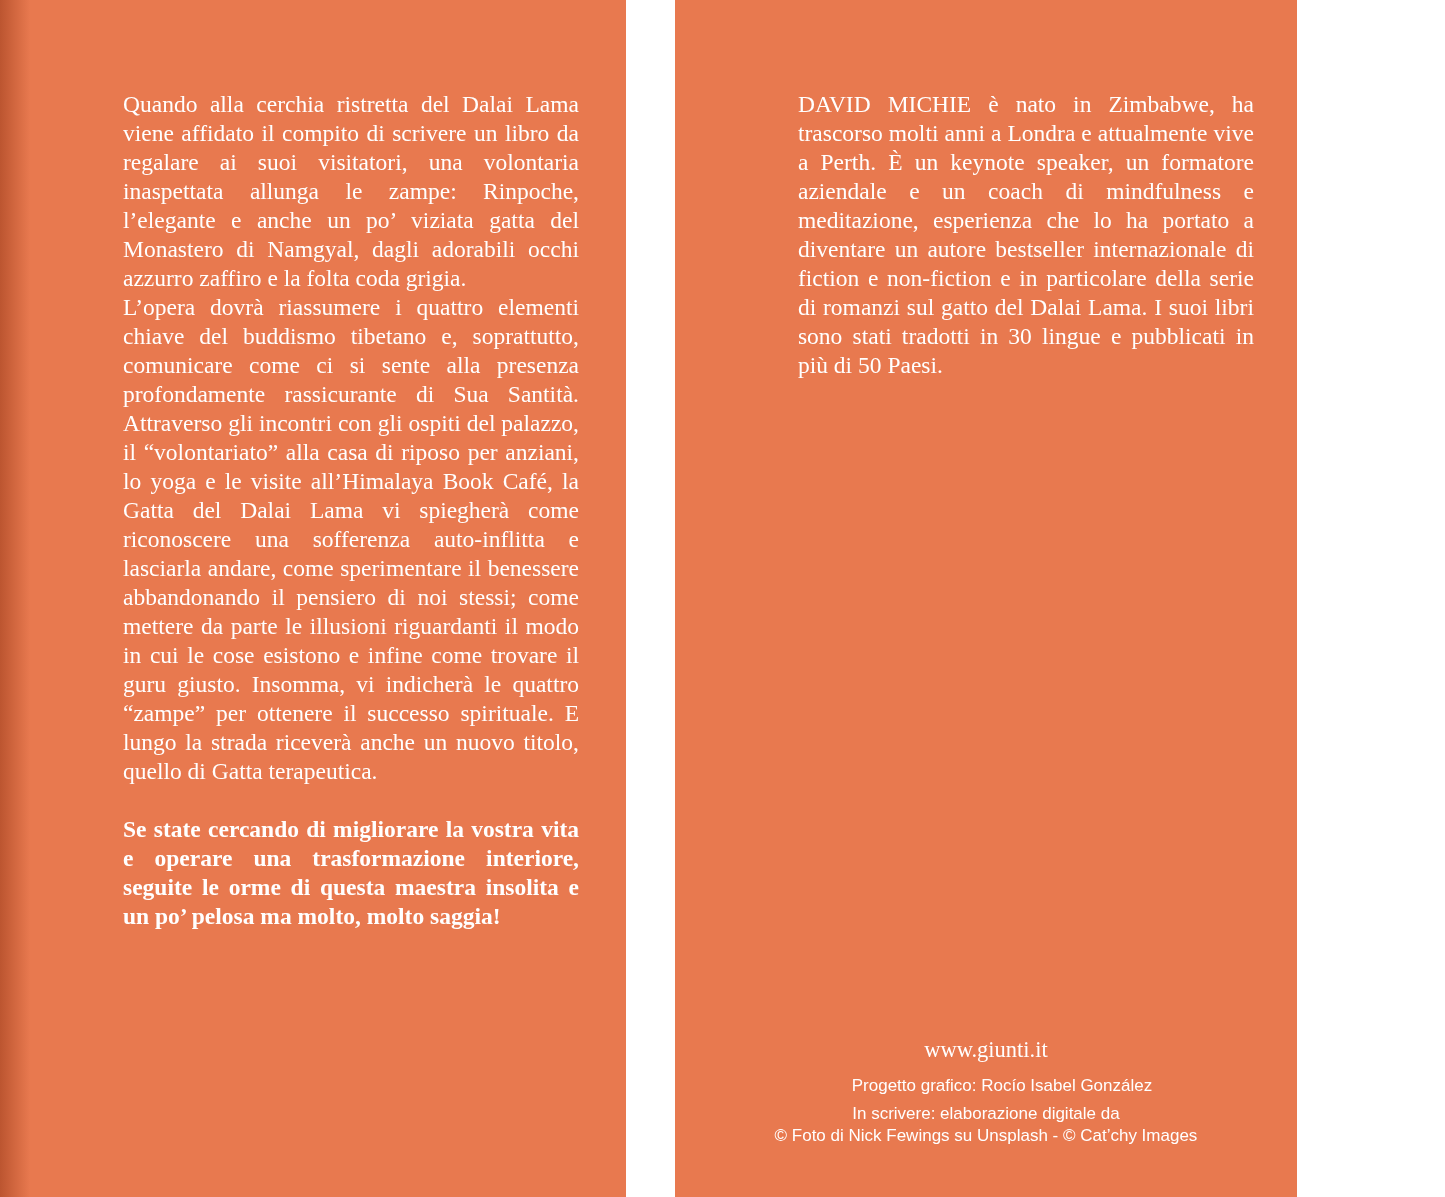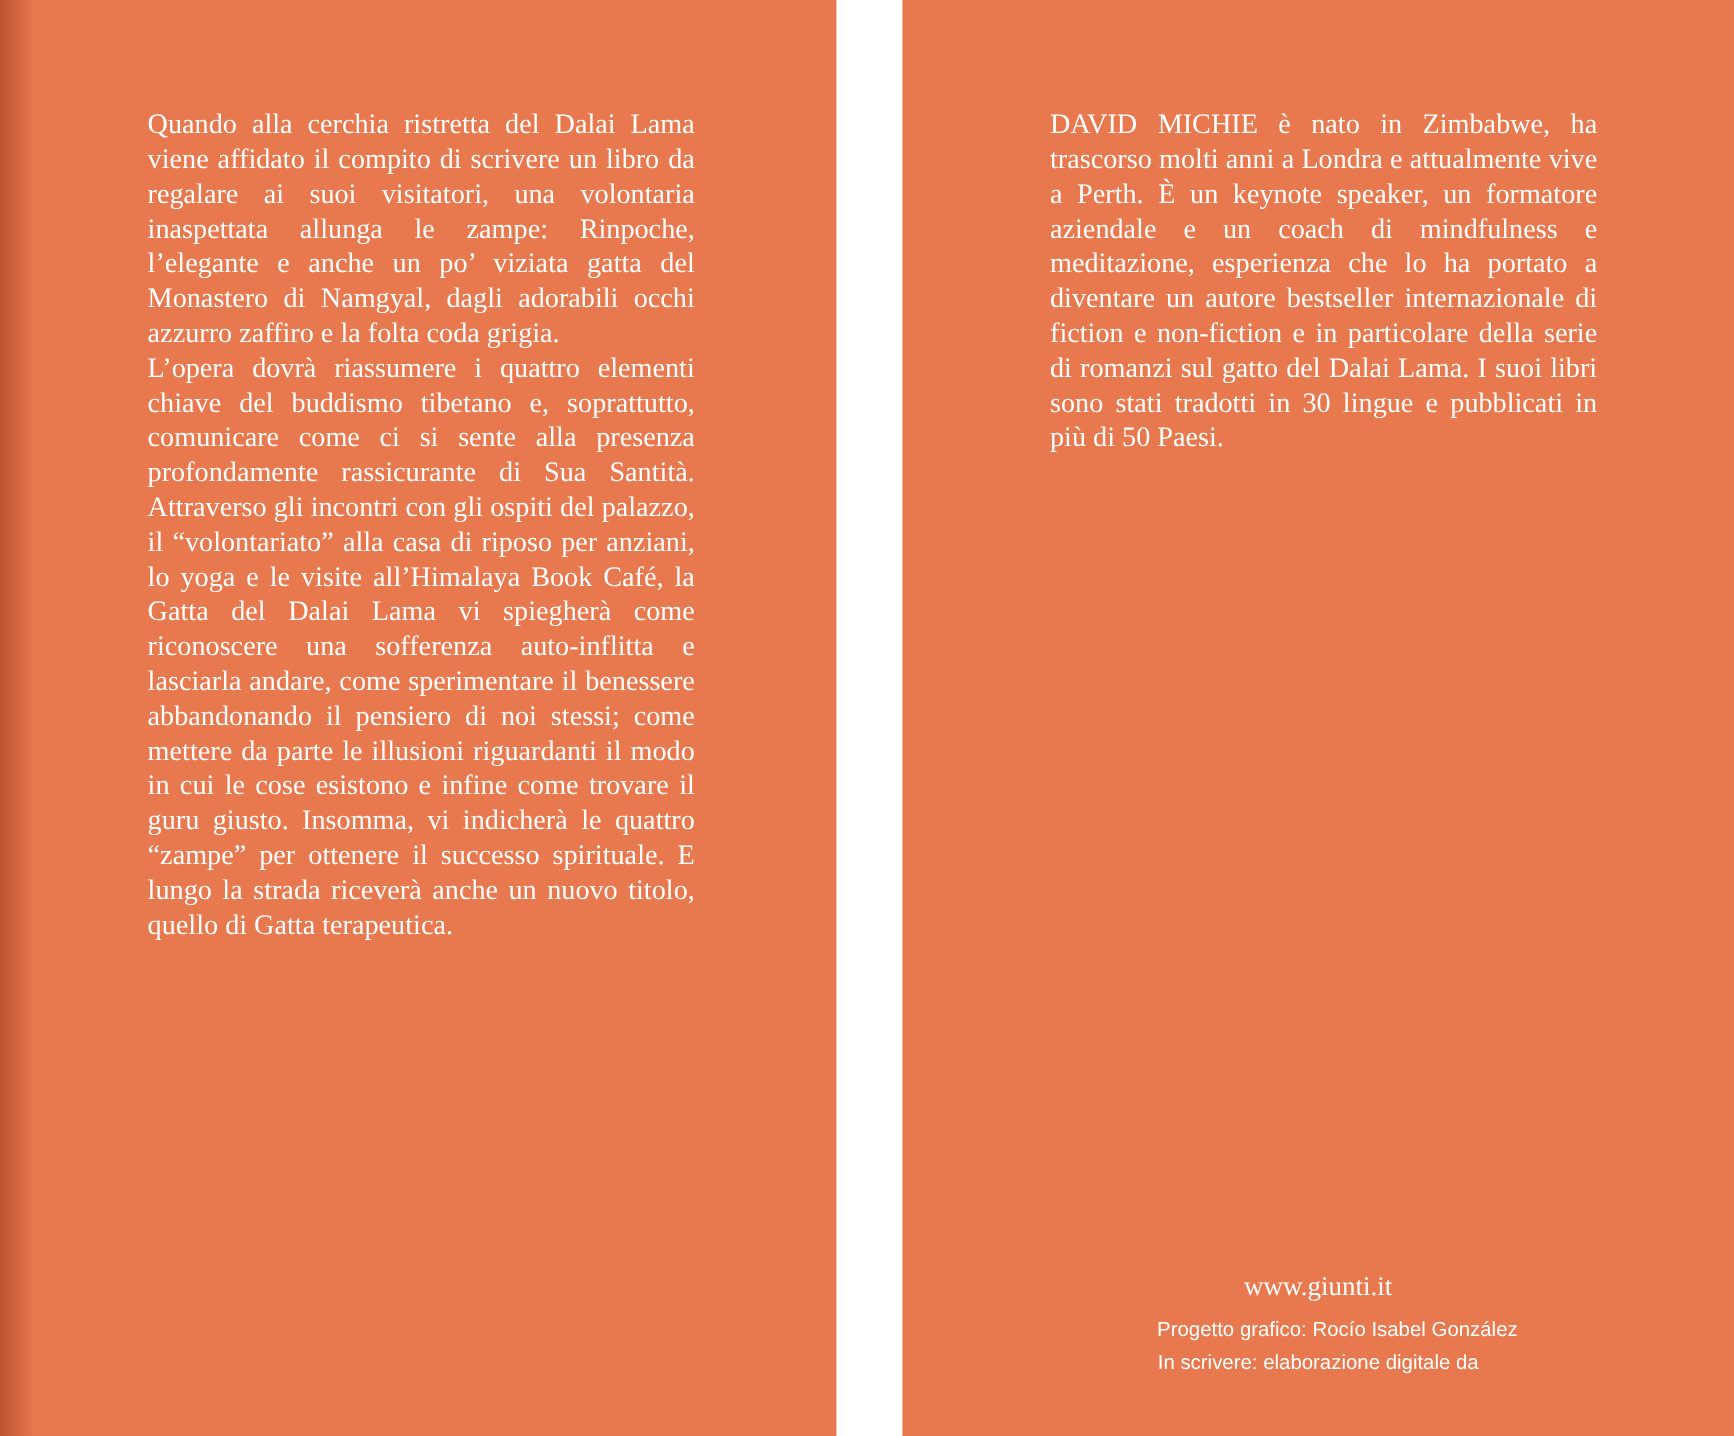--- a/index.html
+++ b/index.html
@@ -8,21 +8,21 @@
     --ink:#ffffff;
   }
   *{margin:0;padding:0;box-sizing:border-box;}
   html,body{width:1445px;height:1197px;}
   body{
     font-family:"Liberation Serif", serif;
     background:#ffffff;
     overflow:hidden;
   }
   .jacket{
-    width:1445px;height:1197px;
+    width:1297px;height:1197px;
     display:flex;
   }
   .flap{
     position:relative;
     background:var(--bg);
     height:1197px;
     color:var(--ink);
   }
   .flap-left{width:697px;}
   .center-gap{width:55px;background:#ffffff;height:1197px;}
@@ -66,29 +66,31 @@
 </head>
 <body>
 
 <div class="jacket">
 
   <div class="flap flap-left">
     <div class="spine-strip"></div>
     <div class="text-block">
       <p>Quando alla cerchia ristretta del Dalai Lama viene affidato il compito di scrivere un libro da regalare ai suoi visitatori, una volontaria inaspettata allunga le zampe: Rinpoche, l’elegante e anche un po’ viziata gatta del Monastero di Namgyal, dagli adorabili occhi azzurro zaffiro e la folta coda grigia.</p>
       <p>L’opera dovrà riassumere i quattro elementi chiave del buddismo tibetano e, soprattutto, comunicare come ci si sente alla presenza profondamente rassicurante di Sua Santità. Attraverso gli incontri con gli ospiti del palazzo, il “volontariato” alla casa di riposo per anziani, lo yoga e le visite all’Himalaya Book Café, la Gatta del Dalai Lama vi spiegherà come riconoscere una sofferenza auto-inflitta e lasciarla andare, come sperimentare il benessere abbandonando il pensiero di noi stessi; come mettere da parte le illusioni riguardanti il modo in cui le cose esistono e infine come trovare il guru giusto. Insomma, vi indicherà le quattro “zampe” per ottenere il successo spirituale. E lungo la strada riceverà anche un nuovo titolo, quello di Gatta terapeutica.</p>
+      <p class="closing">Se state cercando di migliorare la vostra vita e operare una trasformazione interiore, seguite le orme di questa maestra insolita e un po’ pelosa ma molto, molto saggia!</p>
     </div>
   </div>
 
   <div class="center-gap"></div>
 
   <div class="flap flap-right">
     <div class="text-block">
       <p>DAVID MICHIE è nato in Zimbabwe, ha trascorso molti anni a Londra e attualmente vive a Perth. È un keynote speaker, un formatore aziendale e un coach di mindfulness e meditazione, esperienza che lo ha portato a diventare un autore bestseller internazionale di fiction e non-fiction e in particolare della serie di romanzi sul gatto del Dalai Lama. I suoi libri sono stati tradotti in 30 lingue e pubblicati in più di 50 Paesi.</p>
     </div>
     <div class="credits-block">
       <div class="credit-serif">www.giunti.it</div>
       <div class="credit-sans first">Progetto grafico: Rocío Isabel González</div>
       <div class="credit-sans">In scrivere: elaborazione digitale da</div>
+      <div class="credit-sans">© Foto di Nick Fewings su Unsplash - © Cat’chy Images</div>
     </div>
   </div>
 
 </div>
 
 </body></html>

